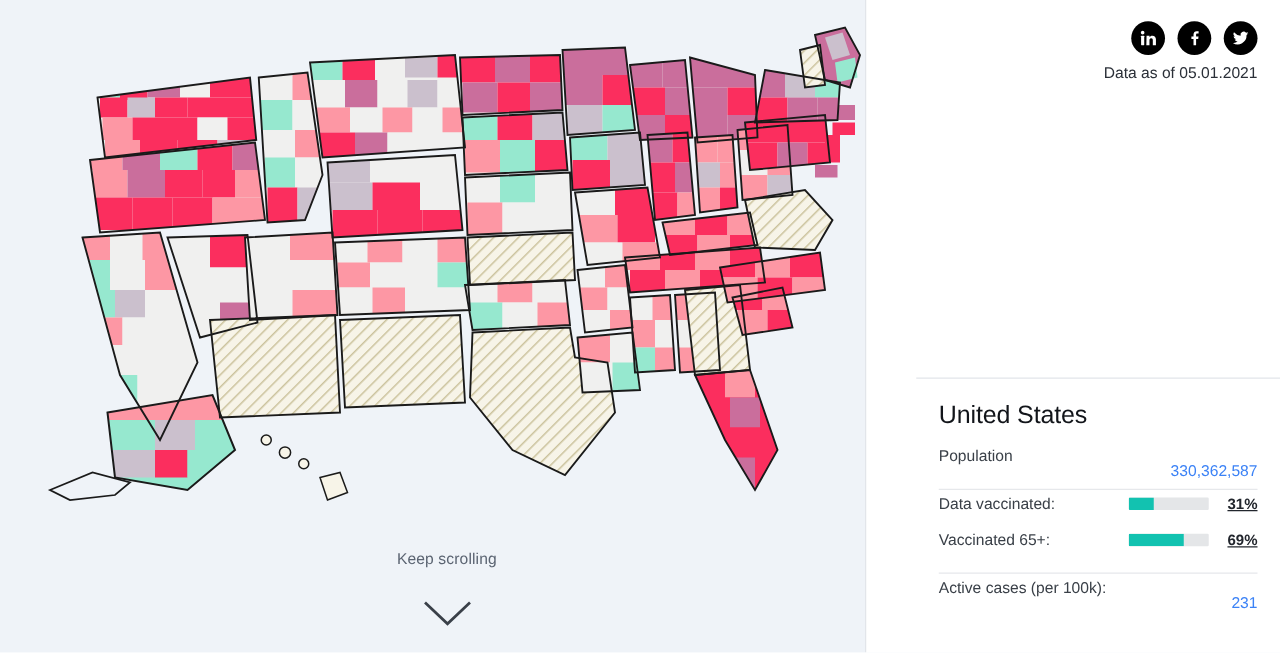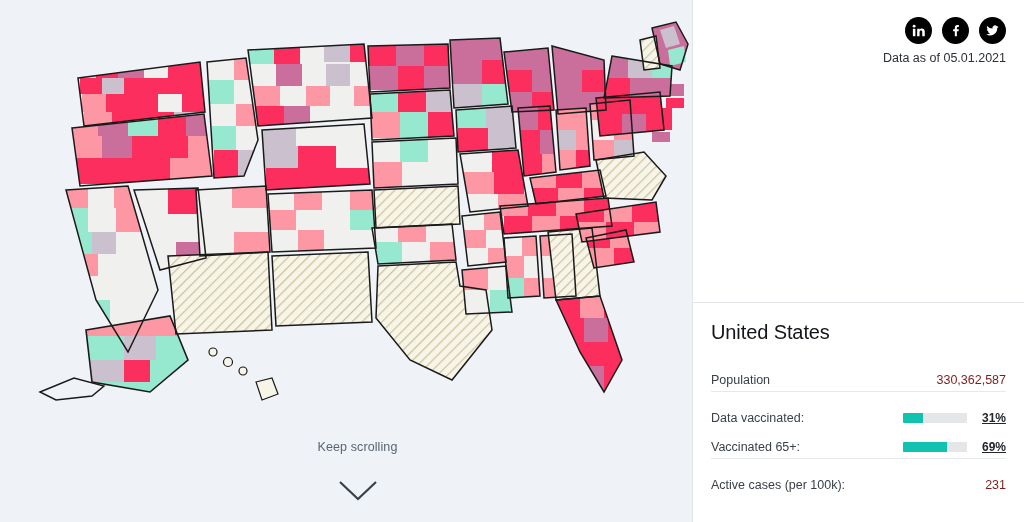--- a/index.html
+++ b/index.html
@@ -29,20 +29,21 @@
     font-size: 12.5px; color: #5b6472; letter-spacing: .1px;
   }
   .chev { display: block; }
 
   
   .side-panel {
     position: relative;
     width: 332px; height: 522px;
     background: #ffffff;
     border-left: 1px solid #e2e5ea;
+    padding-left: 40px;
   }
 
   .controls { position: relative; height: 303px; border-bottom: 1px solid #e2e5ea; }
 
   .social-row {
     position: absolute; right: 18px; top: 17px;
     display: flex; gap: 10px; align-items: center;
   }
   .social {
     width: 27px; height: 27px; border-radius: 50%;
@@ -57,25 +58,25 @@
     font-size: 12.5px; color: #2b3038; white-space: nowrap;
   }
 
   
   .stats { position: relative; padding: 18px 18px 0 18px; }
   .stats h2 {
     font-size: 20px; font-weight: normal; color: #12151a; letter-spacing: -.1px;
     margin-bottom: 14px;
   }
   .row {
-    display: flex; align-items: flex-end; justify-content: space-between;
+    display: flex; align-items: flex-start; justify-content: space-between;
     height: 29px;
   }
   .row .rlabel { font-size: 12.5px; color: #3a4048; }
-  .row .rvalue { font-size: 12.5px; color: #7f1d1d; }
+  .row .rvalue { font-size: 12.5px; color: #3b82f6; margin-top: 12px; }
   .divider { height: 1px; background: #e6e8eb; margin: 4px 0; }
 
   .bar-wrap { display: flex; align-items: center; gap: 9px; }
   .bar-track { width: 64px; height: 10px; background: #e4e6e8; border-radius: 1px; overflow: hidden; }
   .bar-fill { height: 100%; background: #12c2b0; }
   .pct { font-size: 12px; font-weight: bold; color: #22262d; width: 30px; text-align: right; text-decoration: underline; }
 </style>
 </head>
 <body>
 

